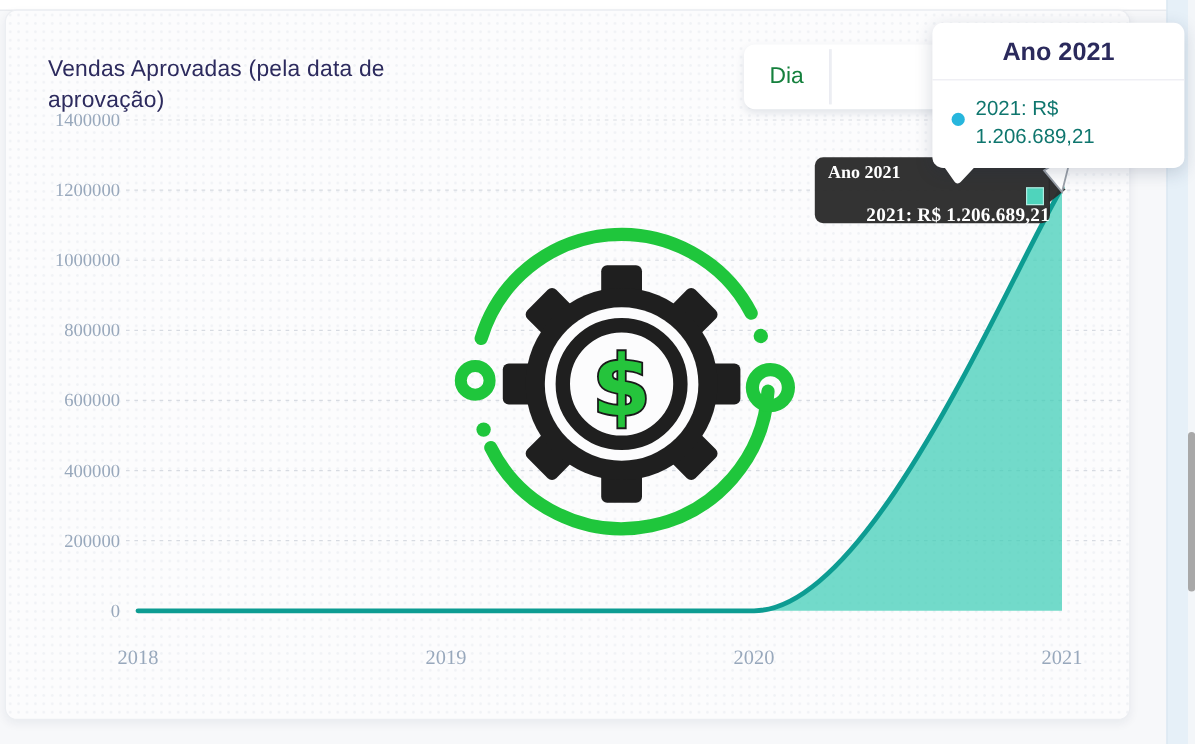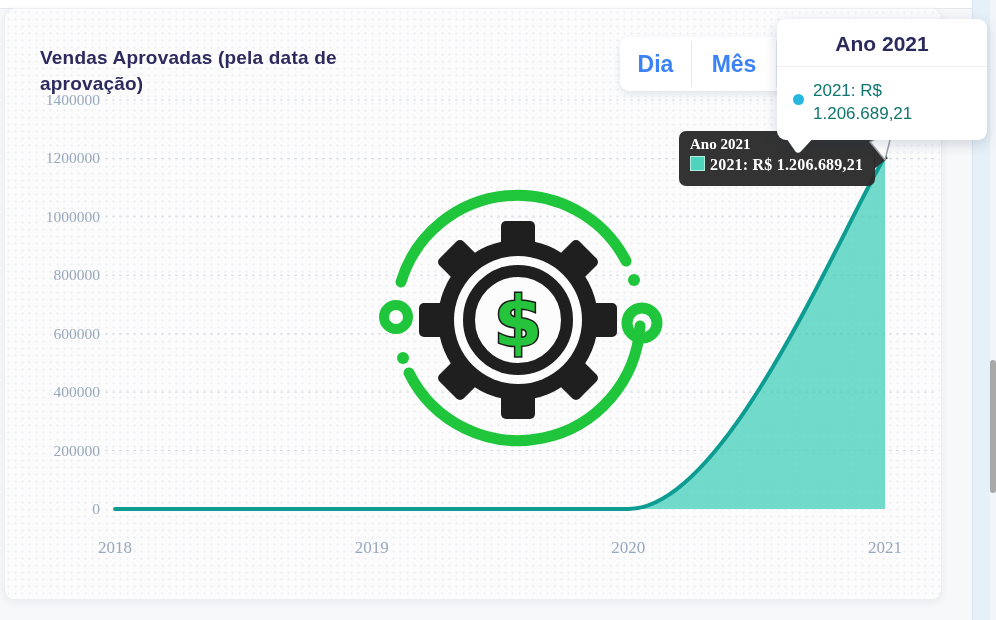--- a/index.html
+++ b/index.html
@@ -13,35 +13,35 @@
   
   .card{
     position:absolute;left:4px;top:8px;width:936px;height:590px;
     background:#fcfcfd;border:1px solid #eceef2;border-radius:10px;
     box-shadow:0 3px 8px rgba(25,39,70,0.06);
     background-image:radial-gradient(rgba(170,182,200,0.14) 1px, transparent 1.2px);
     background-size:7px 7px;
   }
   .card-title{
     position:absolute;left:35px;top:36px;width:360px;
-    font-size:19px;font-weight:700;line-height:1.35;color:#2d2b5e;letter-spacing:.2px;
+    font-size:19px;font-weight:400;line-height:1.35;color:#2d2b5e;letter-spacing:.2px;
   }
   
   .right-strip{position:absolute;left:972px;top:0;width:24px;height:620px;background:#e6f0f8;border-left:1px solid #d9e6f1;}
   .scroll-track{position:absolute;left:990px;top:0;width:6px;height:620px;background:#f3f6f9;}
   .scroll-thumb{position:absolute;left:990px;top:360px;width:6px;height:133px;background:#a8a8a8;border-radius:3px;}
   
   .segmented{
     position:absolute;left:620px;top:37px;width:238px;height:54px;
     background:#ffffff;border-radius:9px;box-shadow:0 3px 7px rgba(40,60,90,0.13);
     display:flex;align-items:stretch;overflow:hidden;
   }
   .seg-btn{
     flex:0 0 auto;display:flex;align-items:center;justify-content:center;
-    font-size:23px;font-weight:700;color:#3b82f6;cursor:pointer;background:transparent;border:none;
+    font-size:19px;font-weight:400;color:#15803d;cursor:pointer;background:transparent;border:none;
     font-family:"Liberation Sans",sans-serif;
   }
   .seg-btn.dia{width:71px;}
   .seg-btn.mes{width:84px;}
   .seg-divider{width:1px;background:#e6e8ef;margin:4px 0;}
   
   .tip-card{
     position:absolute;left:777px;top:19px;width:210px;height:121px;
     background:#ffffff;border-radius:9px;box-shadow:0 4px 14px rgba(30,45,80,0.18);
     z-index:30;
@@ -62,21 +62,21 @@
   .chart-tip{
     position:absolute;left:679px;top:131px;width:196px;height:55px;
     background:rgba(43,43,43,0.96);border-radius:7px;color:#ffffff;
     font-family:"Liberation Serif",serif;z-index:20;padding:5px 0 0 11px;box-sizing:border-box;
   }
   .chart-tip .arrow{
     position:absolute;right:-13px;top:16px;width:0;height:0;
     border-top:11px solid transparent;border-bottom:11px solid transparent;border-left:14px solid rgba(43,43,43,0.96);
   }
   .chart-tip-title{font-size:15px;font-weight:700;}
-  .chart-tip-row{display:flex;align-items:flex-start;margin-top:3px;}
+  .chart-tip-row{display:flex;align-items:flex-end;margin-top:3px;flex-direction:column;}
   .chart-tip-swatch{width:15px;height:15px;margin-right:5px;border:1px solid rgba(255,255,255,0.55);box-sizing:border-box;}
   .chart-tip-value{font-size:16px;font-weight:700;letter-spacing:.2px;}
   
   .cursor{
     position:absolute;left:868px;top:126px;width:30px;height:36px;z-index:25;pointer-events:none;
   }
   svg.chart{position:absolute;left:0;top:0;z-index:5;}
   svg.center-icon{position:absolute;left:368px;top:168px;z-index:6;}
   .plot-hover{position:absolute;left:105px;top:95px;width:790px;height:420px;z-index:7;}
 </style>
@@ -165,19 +165,18 @@
     <span class="tip-value">
       <span>2021: R$</span><br>
       <span>1.206.689,21</span>
     </span>
   </div>
 </div>
 
 <div class="segmented">
   <button class="seg-btn dia">Dia</button>
   <div class="seg-divider"></div>
-  <button class="seg-btn mes">Mês</button>
   <div class="seg-divider"></div>
 </div>
 
 <div class="right-strip"></div>
 <div class="scroll-track"></div>
 <div class="scroll-thumb"></div>
 
 </body></html>

